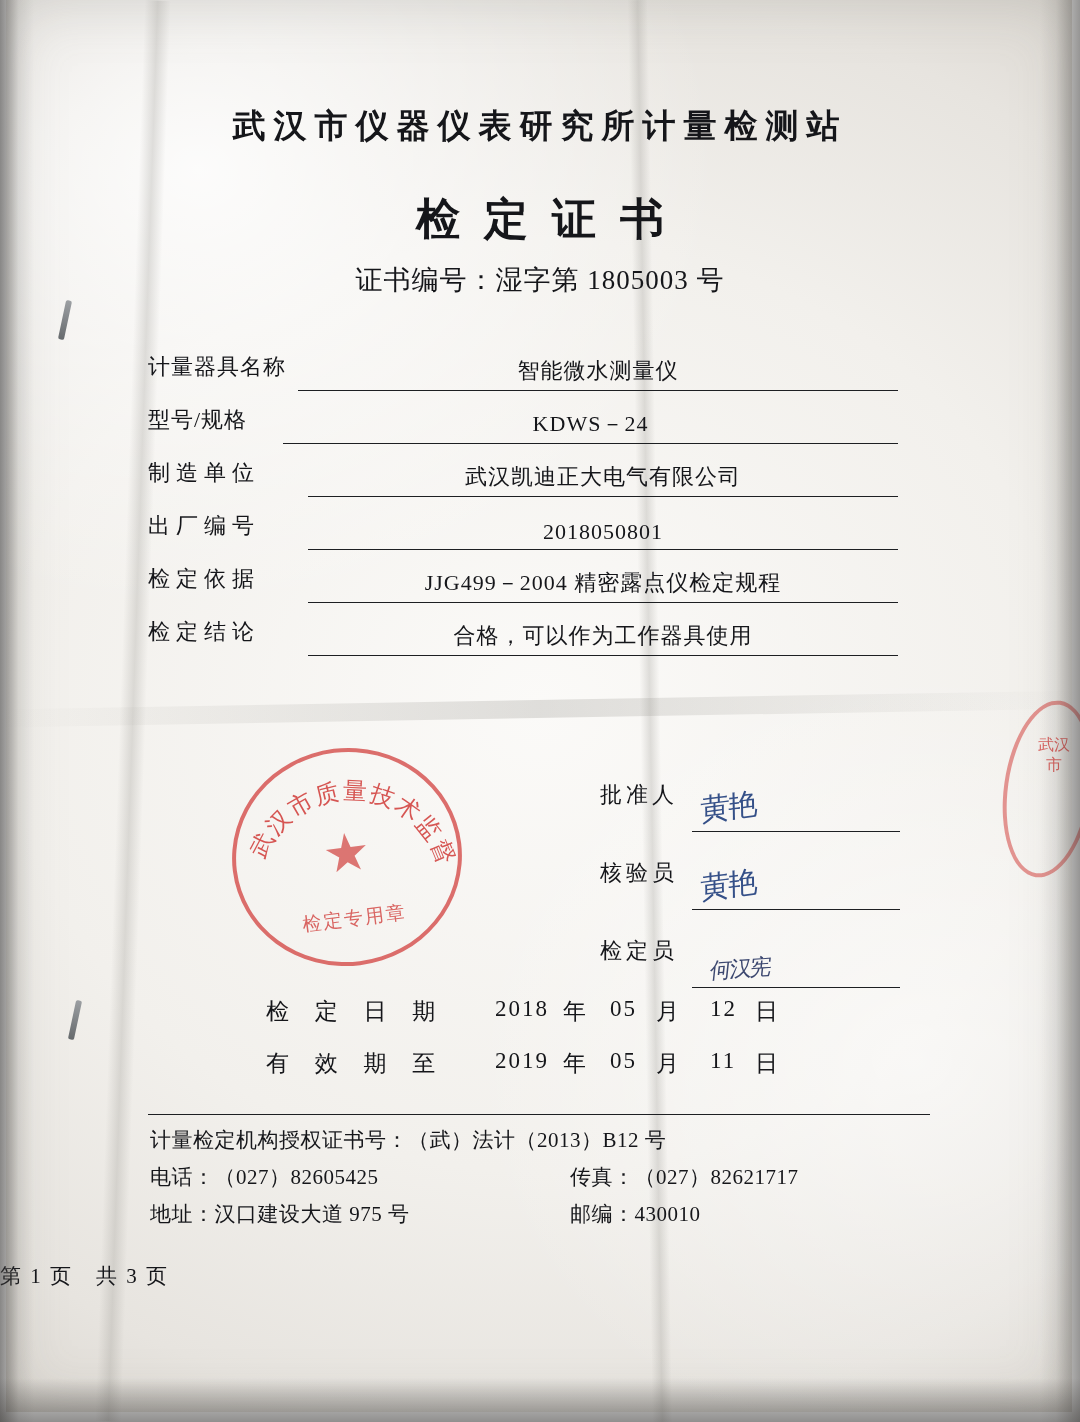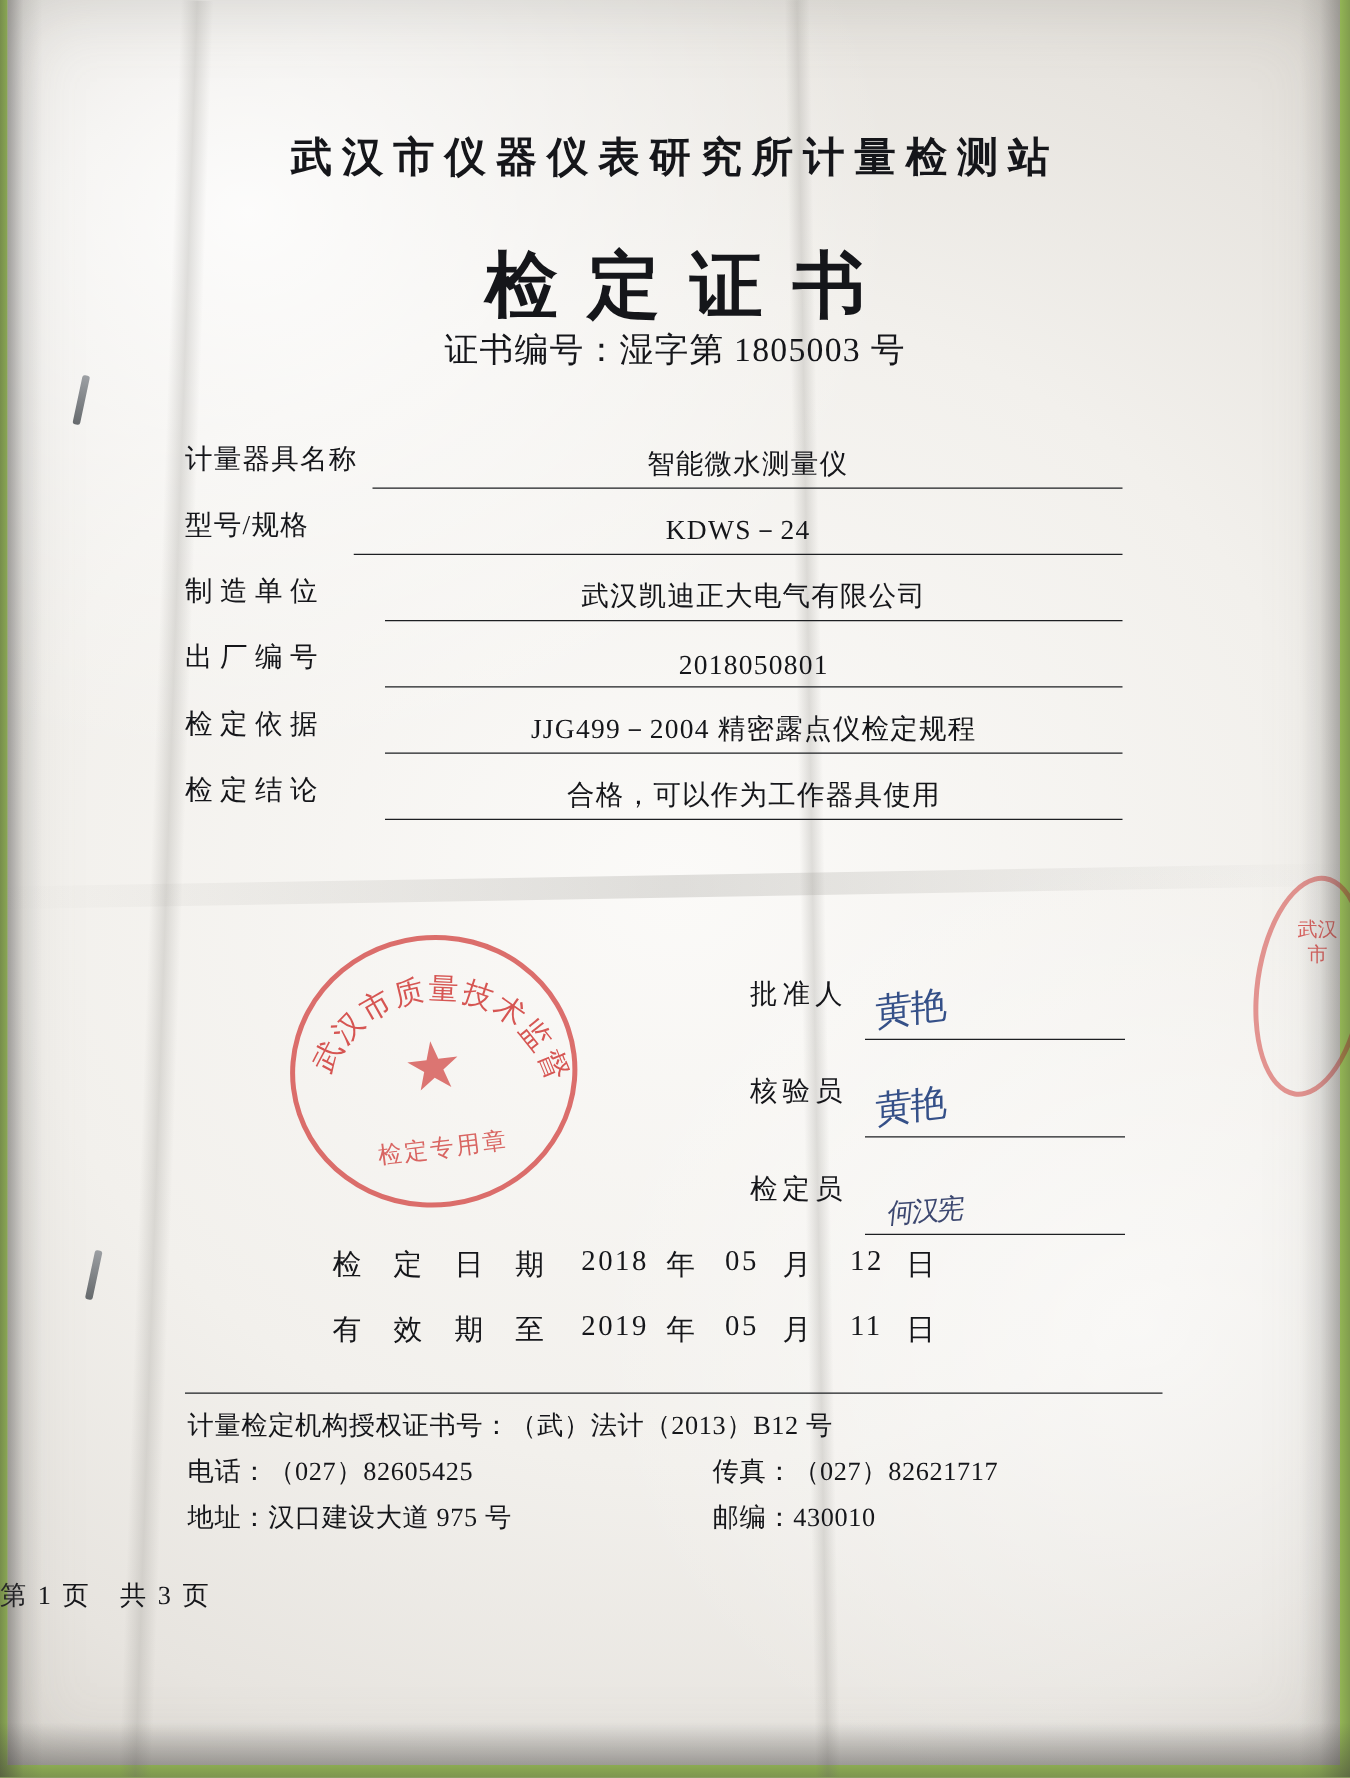--- a/index.html
+++ b/index.html
@@ -5,21 +5,21 @@
   html, body {
     margin: 0;
     padding: 0;
     background: #6b6b6b;
   }
   .page {
     position: relative;
     width: 1080px;
     height: 1422px;
     overflow: hidden;
-    background: #bef264;
+    background: #e5e5e5;
     font-family: "Liberation Serif", "DejaVu Serif", serif;
     color: #15161a;
   }
   
   .paper {
     position: absolute;
     left: 6px;
     top: 0px;
     width: 1066px;
     height: 1412px;
@@ -70,21 +70,21 @@
     text-align: center;
     font-size: 33px;
     font-weight: 700;
     letter-spacing: 8px;
     font-family: "DejaVu Serif", "Liberation Serif", serif;
   }
   .doc-title {
     position: absolute;
     left: 0; right: 0; top: 190px;
     text-align: center;
-    font-size: 58px;
+    font-size: 44px;
     font-weight: 700;
     letter-spacing: 24px;
     text-indent: 24px;
     font-family: "DejaVu Serif", "Liberation Serif", serif;
   }
   .cert-no {
     position: absolute;
     left: 0; right: 0; top: 262px;
     text-align: center;
     font-size: 27px;
@@ -187,21 +187,21 @@
     position: relative;
     height: 52px;
   }
   .date-label {
     position: absolute;
     left: 16px;
     top: 4px;
     letter-spacing: 10px;
     white-space: nowrap;
   }
-  .date-val { position: absolute; top: 4px; }
+  .date-val { position: absolute; top: 4px; margin-left: 30px; }
   .d-y  { left: 215px; }
   .d-ych{ left: 283px; }
   .d-m  { left: 330px; }
   .d-mch{ left: 376px; }
   .d-d  { left: 430px; }
   .d-dch{ left: 475px; }
 
   .hr-footer {
     position: absolute;
     left: 148px;

